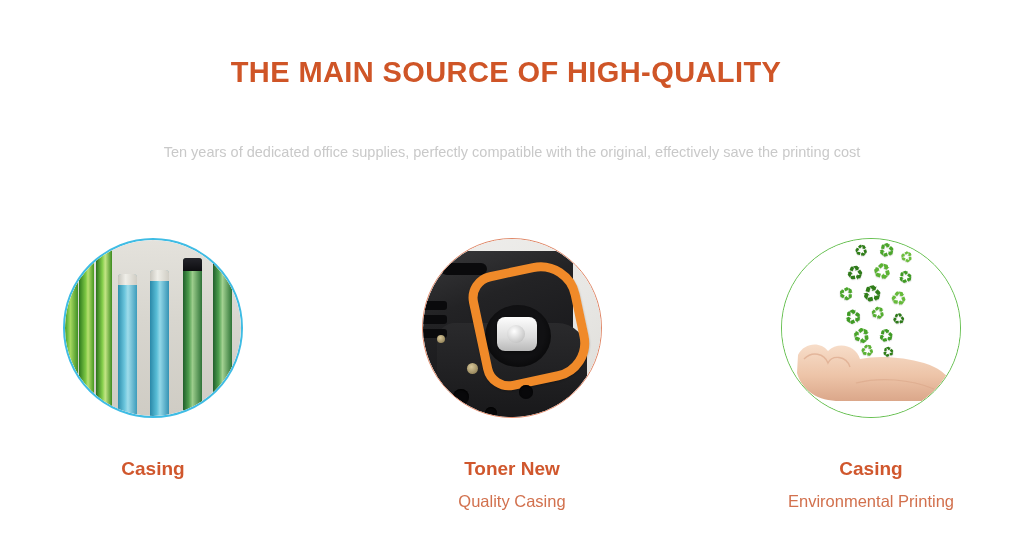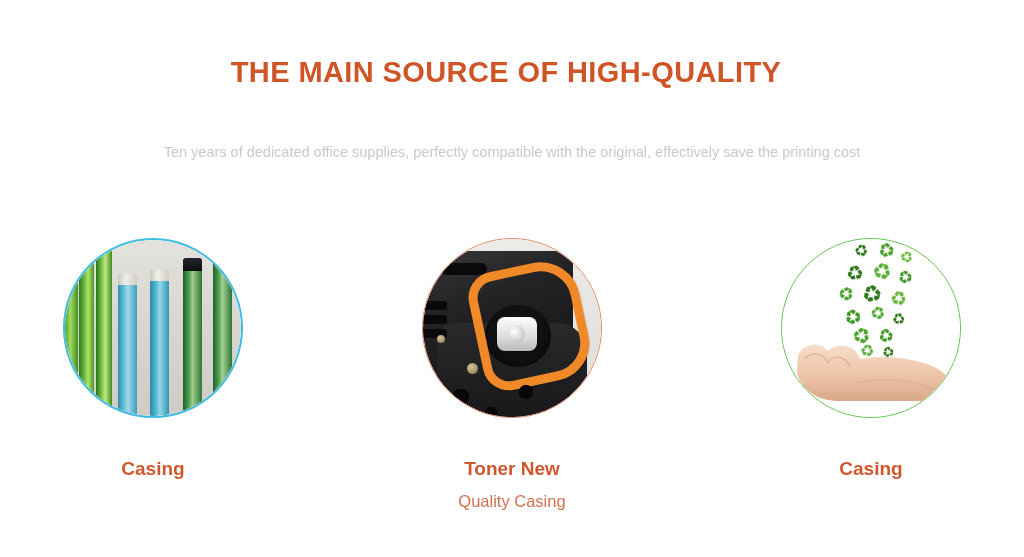--- a/index.html
+++ b/index.html
@@ -345,16 +345,17 @@
           <span class="recycle" style="left:62px;top:68px; font-size:20px; color:#3f9b24; transform:rotate(-26deg);">♻</span>
           <span class="recycle" style="left:88px;top:66px; font-size:17px; color:#54ad30; transform:rotate(18deg);">♻</span>
           <span class="recycle" style="left:110px;top:72px;font-size:15px; color:#2e7a1a; transform:rotate(-6deg);">♻</span>
           <span class="recycle" style="left:70px;top:86px; font-size:21px; color:#4aa52a; transform:rotate(22deg);">♻</span>
           <span class="recycle" style="left:96px;top:88px; font-size:18px; color:#3f9b24; transform:rotate(-16deg);">♻</span>
           <span class="recycle" style="left:78px;top:104px;font-size:16px; color:#5bb233; transform:rotate(10deg);">♻</span>
           <span class="recycle" style="left:100px;top:106px;font-size:14px;color:#2f7d18; transform:rotate(-20deg);">♻</span>
         </div>
       </div>
       <div class="cap-title">Casing</div>
+      <div class="cap-sub">Environmental Printing</div>
     </div>
 
   </div>
 </div>
 
 </body></html>

